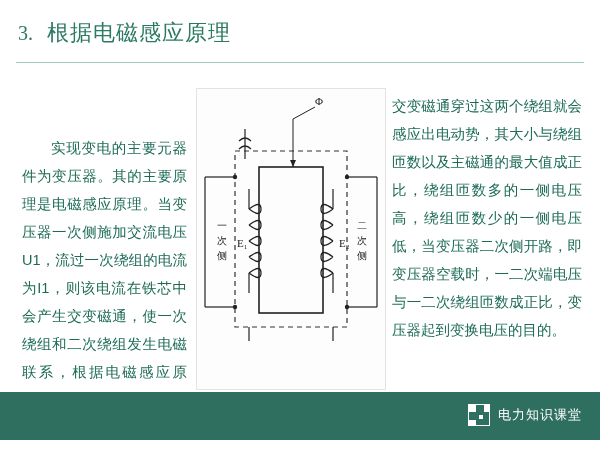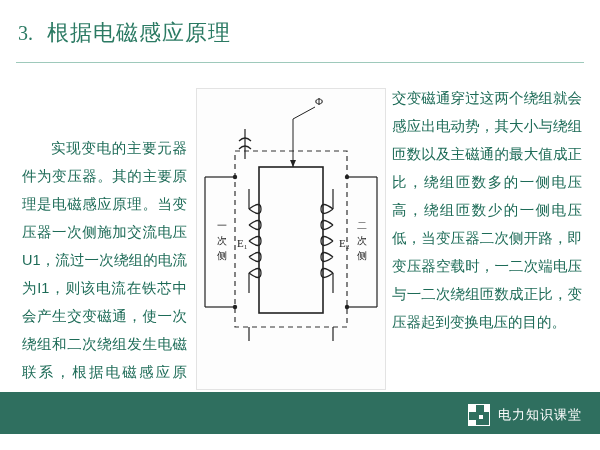--- a/index.html
+++ b/index.html
@@ -63,21 +63,21 @@
   }
   .col-left .indent {
     text-indent: 2em;
     display: block;
     margin-top: 46px;
   }
   
   .col-right {
     position: absolute;
     left: 392px;
-    top: 84px;
+    top: 92px;
     width: 190px;
     font-size: 14.5px;
     line-height: 28px;
     color: #1d6b57;
     text-align: justify;
     font-family: "Liberation Sans", sans-serif;
   }
   
   .figure {
     position: absolute;
@@ -91,21 +91,21 @@
   }
   .figure svg {
     display: block;
   }
   
   .footer {
     position: absolute;
     left: 0;
     top: 392px;
     width: 600px;
-    height: 42px;
+    height: 48px;
     background: #2f6f5f;
     text-align: right;
   }
   .footer-inner {
     position: absolute;
     right: 18px;
     top: 12px;
     display: flex;
     align-items: center;
   }

